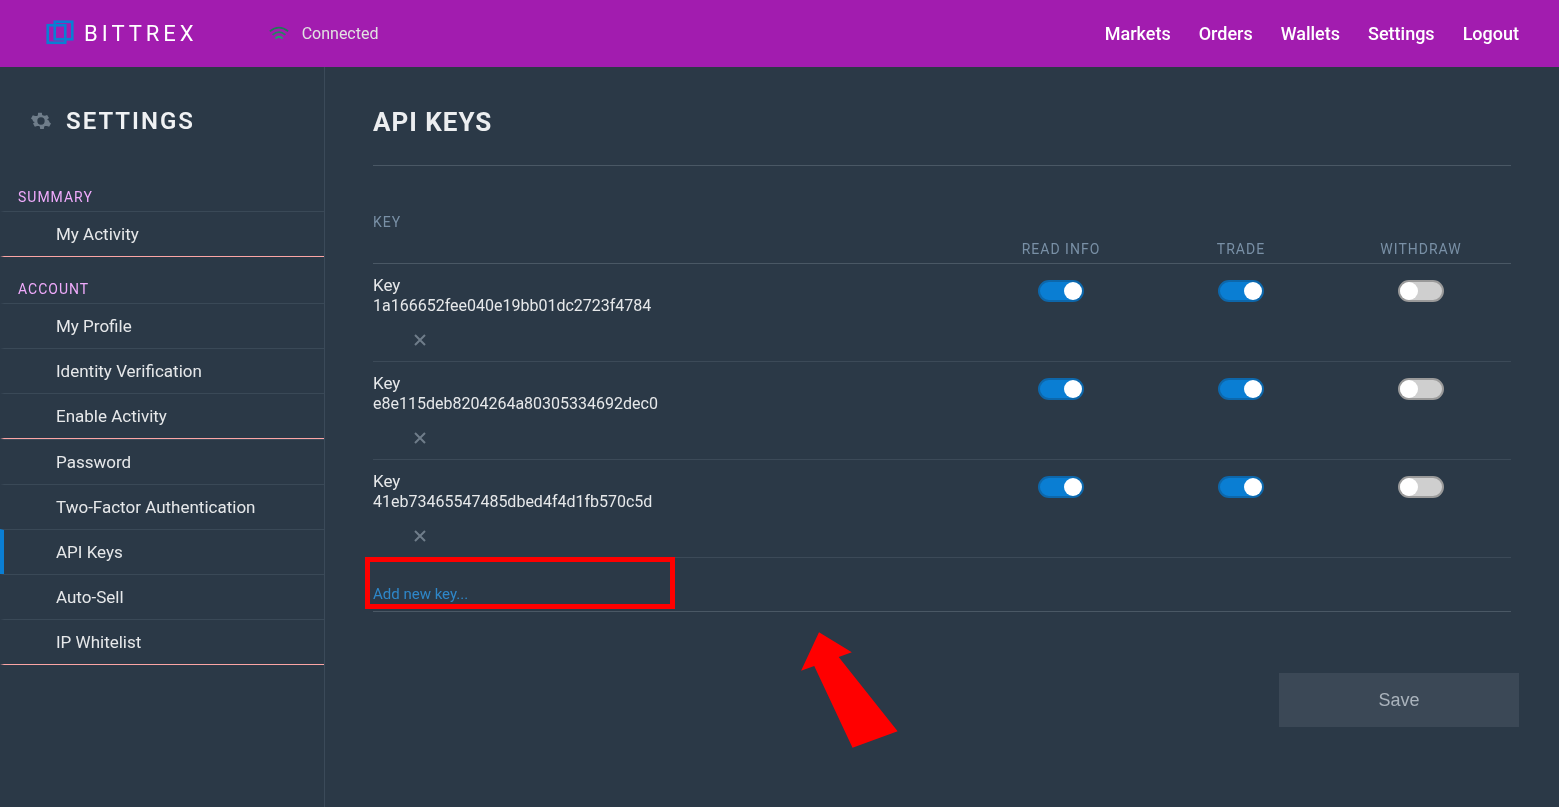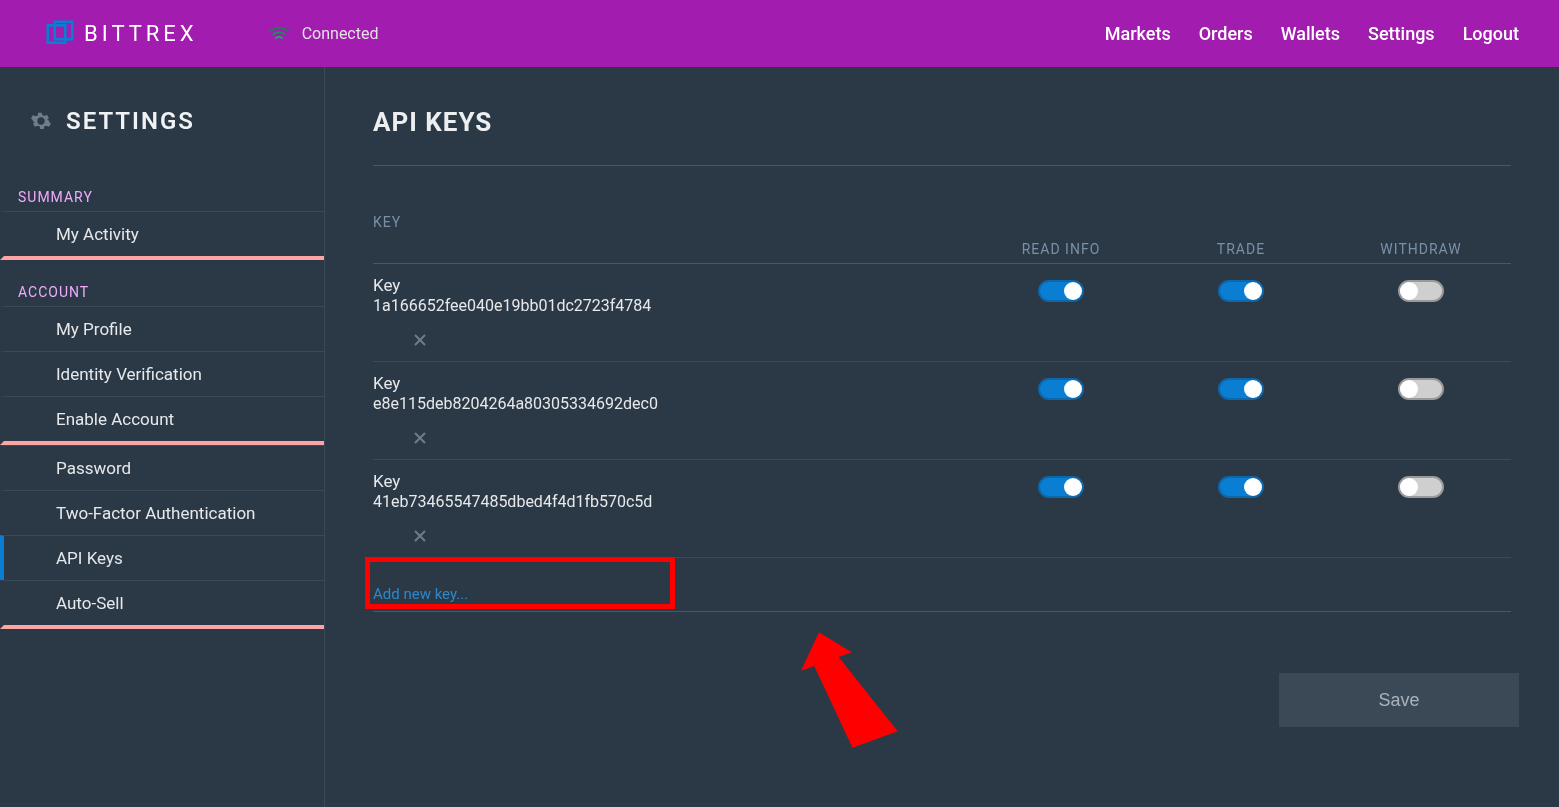--- a/index.html
+++ b/index.html
@@ -66,21 +66,21 @@
   }
   .side-list { list-style: none; }
   .side-item {
     padding: 12px 0 12px 52px;
     font-size: 17px;
     color: #e6e8ea;
     border-top: 1px solid #3a4957;
     border-left: 4px solid transparent;
     cursor: pointer;
   }
-  .side-list .side-item:last-child { border-bottom: 4px solid #fca5a5; }
+  .side-list .side-item:last-child { border-bottom: 1px solid #fca5a5; }
   .side-item.active { border-left-color: #0a7ed3; }
 
   
   .page-title {
     font-size: 26px; font-weight: 700; letter-spacing: 1px; color: #eceef0;
     padding-left: 48px;
   }
   .title-rule { border: none; border-top: 1px solid #4a5865; margin: 28px 48px 0 48px; }
 
   .table {
@@ -206,28 +206,29 @@
 
     <div class="section-label">SUMMARY</div>
     <ul class="side-list">
       <li class="side-item">My Activity</li>
     </ul>
 
     <div class="section-label">ACCOUNT</div>
     <ul class="side-list">
       <li class="side-item">My Profile</li>
       <li class="side-item">Identity Verification</li>
-      <li class="side-item">Enable Account</li>
+      <li class="side-item">Enable Activity</li>
     </ul>
 
     <ul class="side-list">
       <li class="side-item">Password</li>
       <li class="side-item">Two-Factor Authentication</li>
       <li class="side-item active">API Keys</li>
       <li class="side-item">Auto-Sell</li>
+      <li class="side-item">IP Whitelist</li>
     </ul>
   </aside>
 
   <section class="content">
     <h1 class="page-title">API KEYS</h1>
     <hr class="title-rule">
 
     <div class="table">
       <div class="thead">
         <div class="th">KEY</div>

